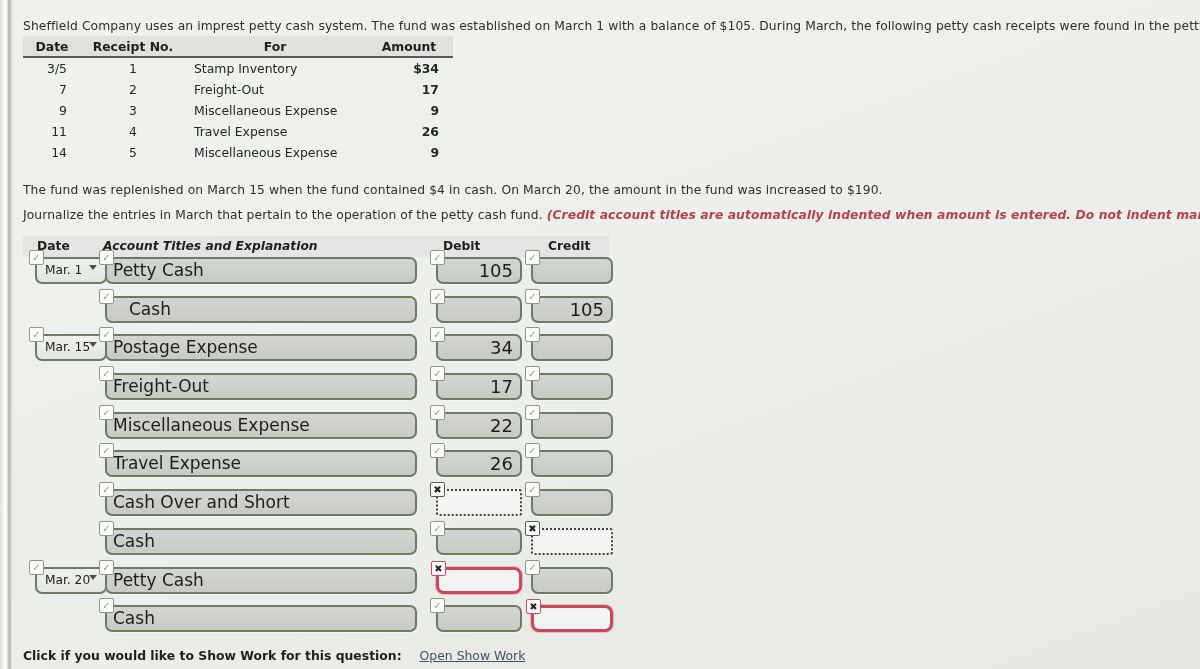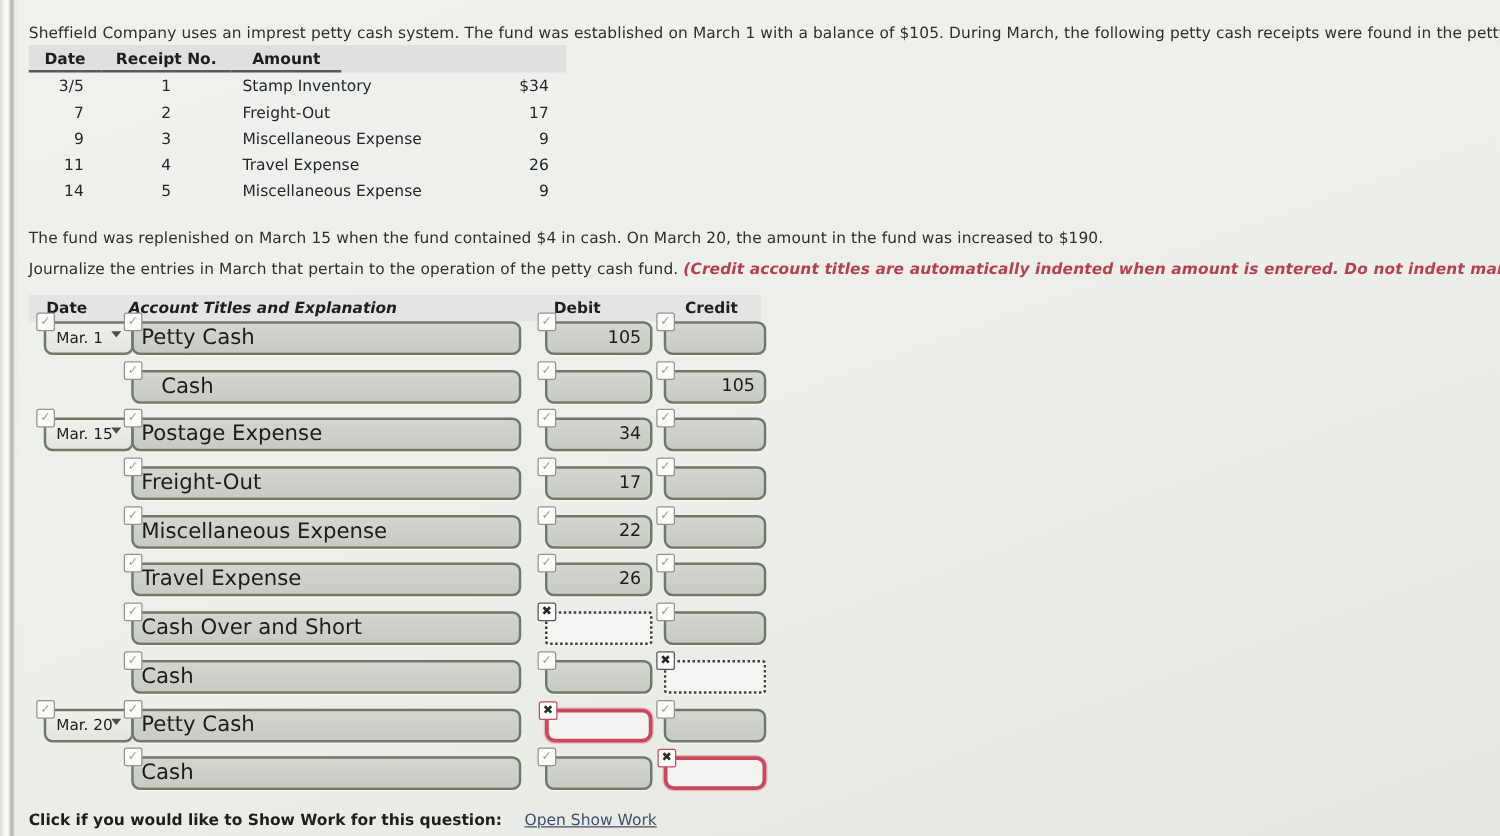--- a/index.html
+++ b/index.html
@@ -34,21 +34,21 @@
       height:22px; line-height:21px; border-bottom:2px solid #58595a; }
   #receipts .c-date { width:58px; }
   #receipts .c-rec  { width:104px; }
   #receipts .c-for  { width:180px; }
   #receipts .c-amt  { width:88px; }
   #receipts .row { display:flex; height:21px; align-items:flex-end; }
   #receipts .row .cell { font-size:12.4px; color:#23262a; height:21px; line-height:21px; }
   #receipts .row .c-date { text-align:right; padding-right:14px; }
   #receipts .row .c-rec  { text-align:center; }
   #receipts .row .c-for  { text-align:left; padding-left:9px; }
-  #receipts .row .c-amt  { text-align:right; padding-right:14px; }
+  #receipts .row .c-amt  { text-align:right; padding-right:14px;font-weight:bold; }
 
   
   #stmt1 { position:absolute; left:9px; top:182px; width:1180px; white-space:nowrap; }
   #stmt2 { position:absolute; left:9px; top:207px; width:1180px; white-space:nowrap; }
   .italic-red { color:#b8404d; font-style:italic; font-weight:bold; }
 
   
   #journal { position:absolute; left:9px; top:236px; width:586px; }
   .j-hdr { position:relative; height:21px; background:#e3e5e2; }
   .j-hdr span { position:absolute; top:0; font-size:12.3px; font-weight:bold; color:#1d1f1d; line-height:21px; }
@@ -63,21 +63,21 @@
   .fld { position:absolute; border:2px solid #6e7a66; border-radius:7px;
          background:linear-gradient(180deg,#d3d6d0 0%,#c7cbc4 100%);
          height:27px; box-shadow:0 1px 0 rgba(255,255,255,.5); }
   .fld.acct { left:82px; width:312px; }
   .fld.deb  { left:413px; width:86px; }
   .fld.cre  { left:508px; width:82px; }
   .fld .txt { position:absolute; left:6px; top:0; height:23px; line-height:23px;
       font-size:17px; color:#1b1d1b; white-space:nowrap; }
   .fld .txt.indent { left:22px; }
   .fld .num { position:absolute; right:7px; top:0; height:14px; line-height:23px;
-      font-size:14px; color:#1b1d1b; }
+      font-size:18px; color:#1b1d1b; }
 
   
   .fld.err-dot { border:2px dotted #3c3f3c; background:#f4f5f2; border-radius:3px; }
   
   .fld.err-red { border:3px solid #c9485c; background:#f3f4f1; border-radius:8px;
                  box-shadow: inset 0 0 0 1px #f3f4f1, 0 0 0 1px #e6b7bf; }
 
   
   .badge { position:absolute; left:-8px; top:-9px; width:15px; height:15px;
       background:#fbfcfa; border:1px solid #8f958c; border-radius:2px; z-index:4;
@@ -109,20 +109,21 @@
   <div class="edge-strip2"></div>
 
   <div class="content">
 
     <div id="intro" class="para">Sheffield Company uses an imprest petty cash system. The fund was established on March 1 with a balance of $105. During March, the following petty cash receipts were found in the petty cash box.</div>
 
     <div id="receipts">
       <div class="hdr">
         <div class="cell c-date">Date</div>
         <div class="cell c-rec">Receipt No.</div>
+        <div class="cell c-for">For</div>
         <div class="cell c-amt">Amount</div>
       </div>
       <div id="receipts-body">
           <div class="row">
             <div class="cell c-date">3/5</div>
             <div class="cell c-rec">1</div>
             <div class="cell c-for">Stamp Inventory</div>
             <div class="cell c-amt">$34</div>
           </div>
           <div class="row">

